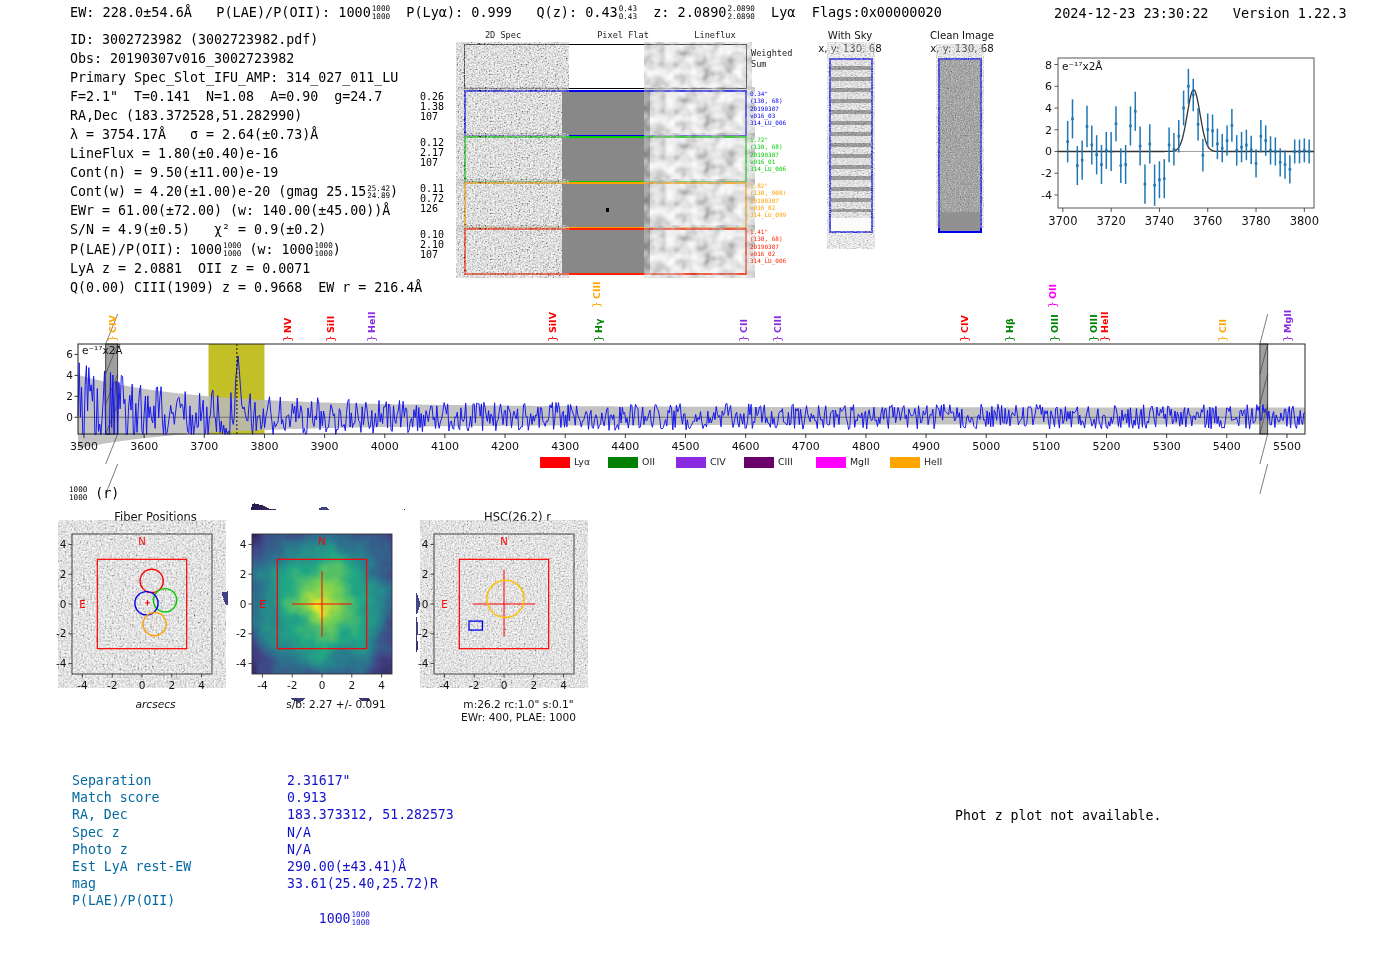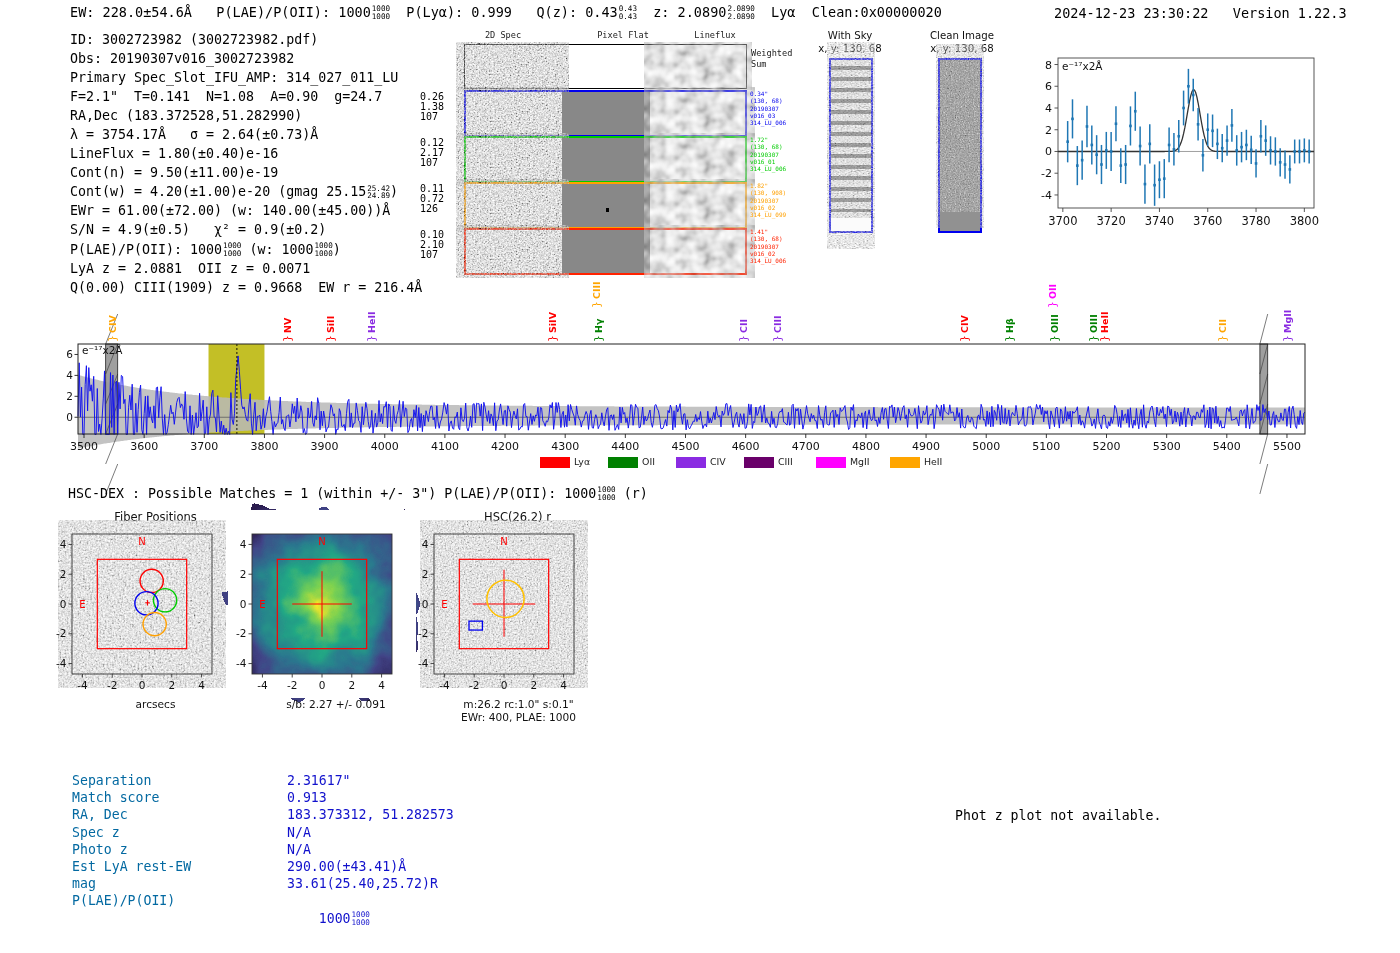--- a/index.html
+++ b/index.html
@@ -52,21 +52,21 @@
 <body>
 
 <div class="abs mono" id="hdr-line">
   <span>EW: 228.0±54.6Å</span>&nbsp;&nbsp;
   <span>P(LAE)/P(OII):</span>
   <span>1000</span><span class="frac"><span>1000</span><span>1000</span></span>&nbsp;
   <span>P(Lyα):  0.999</span>&nbsp;&nbsp;
   <span>Q(z): 0.43</span><span class="frac"><span>0.43</span><span>0.43</span></span>&nbsp;
   <span>z: 2.0890</span><span class="frac"><span>2.0890</span><span>2.0890</span></span>&nbsp;
   <span>Lyα</span>&nbsp;
-  <span>Clean:0x00000020</span>
+  <span>Flags:0x00000020</span>
 </div>
 <div class="abs mono" id="hdr-date">
   <span>2024-12-23 23:30:22</span>&nbsp;&nbsp;
   <span>Version 1.22.3</span>
 </div>
 
 <div class="abs mono" id="info"><span>ID: 3002723982 (3002723982.pdf)</span>
 <span>Obs: 20190307v016_3002723982</span>
 <span>Primary Spec_Slot_IFU_AMP: 314_027_011_LU</span>
 <span>F=2.1"  T=0.141  N=1.08  A=0.90  g=24.7</span>
@@ -544,21 +544,21 @@
   <div class="legtxt sans" style="left:170px;top:0px;">CIV</div>
   <div class="legbox" style="left: 204px; top: 1px; background: rgb(106, 0, 106);"></div>
   <div class="legtxt sans" style="left:238px;top:0px;">CIII</div>
   <div class="legbox" style="left: 276px; top: 1px; background: rgb(255, 0, 255);"></div>
   <div class="legtxt sans" style="left:310px;top:0px;">MgII</div>
   <div class="legbox" style="left: 350px; top: 1px; background: rgb(255, 165, 0);"></div>
   <div class="legtxt sans" style="left:384px;top:0px;">HeII</div>
 </div>
 
 <div class="abs mono" id="dexline">
-  <span>HSC-DEX : Possible Matches = 1 (within +/- 3")  P(LAE)/P(OII): 1000</span><span class="frac"><span>1000</span><span>1000</span></span><span> (r)</span>
+  <span class="frac"><span>1000</span><span>1000</span></span><span> (r)</span>
 </div>
 
 <div class="abs" style="left:58px;top:510px;">
   <div class="cutTitle sans" style="left:10px;top:0px;width:175px;">Fiber Positions</div>
   <div class="cutTitle sans" style="left:190px;top:0px;width:175px;">Lineflux Map</div>
   <div class="cutTitle sans" style="left:372px;top:0px;width:175px;">HSC(26.2) r</div>
   <svg id="svg-cuts" width="560" height="210" viewBox="0 0 560 210" style="position:absolute;left:0;top:16px;">
       <defs>
         <filter id="nCut">
           <feTurbulence type="fractalNoise" baseFrequency="0.55" numOctaves="3" seed="41"></feTurbulence>
@@ -680,21 +680,21 @@
       <text x="370.5" y="81.6" text-anchor="end" font-size="10.5" fill="#111">0</text>
       <line x1="475.7872340425532" y1="148" x2="475.7872340425532" y2="151.5" stroke="#333" stroke-width="0.9"></line>
       <text x="475.7872340425532" y="163" text-anchor="middle" font-size="10.5" fill="#111">2</text>
       <line x1="376" y1="48.212765957446805" x2="372.5" y2="48.212765957446805" stroke="#333" stroke-width="0.9"></line>
       <text x="370.5" y="51.81276595744681" text-anchor="end" font-size="10.5" fill="#111">2</text>
       <line x1="505.57446808510633" y1="148" x2="505.57446808510633" y2="151.5" stroke="#333" stroke-width="0.9"></line>
       <text x="505.57446808510633" y="163" text-anchor="middle" font-size="10.5" fill="#111">4</text>
       <line x1="376" y1="18.42553191489364" x2="372.5" y2="18.42553191489364" stroke="#333" stroke-width="0.9"></line>
       <text x="370.5" y="22.02553191489364" text-anchor="end" font-size="10.5" fill="#111">4</text>
     </svg>
-  <div class="cutCap sans" style="left:10px;top:188px;width:175px;">arcsecs</div>
+  <div class="cutCap sans" style="left:10px;top:188px;width:175px;font-style:italic;">arcsecs</div>
   <div class="cutCap sans" style="left:188px;top:188px;width:180px;">s/b: 2.27 +/- 0.091</div>
   <div class="cutCap sans" style="left:368px;top:188px;width:185px;">
     <span>m:26.2 rc:1.0"  s:0.1"</span><br>
     <span>EWr: 400, PLAE: 1000</span>
   </div>
 </div>
 
 <div class="abs mono" id="btab">
   <div class="k" style="left:0px;top:0px;">Separation</div>
   <div class="v" style="left:215px;top:0px;">2.31617"</div>

